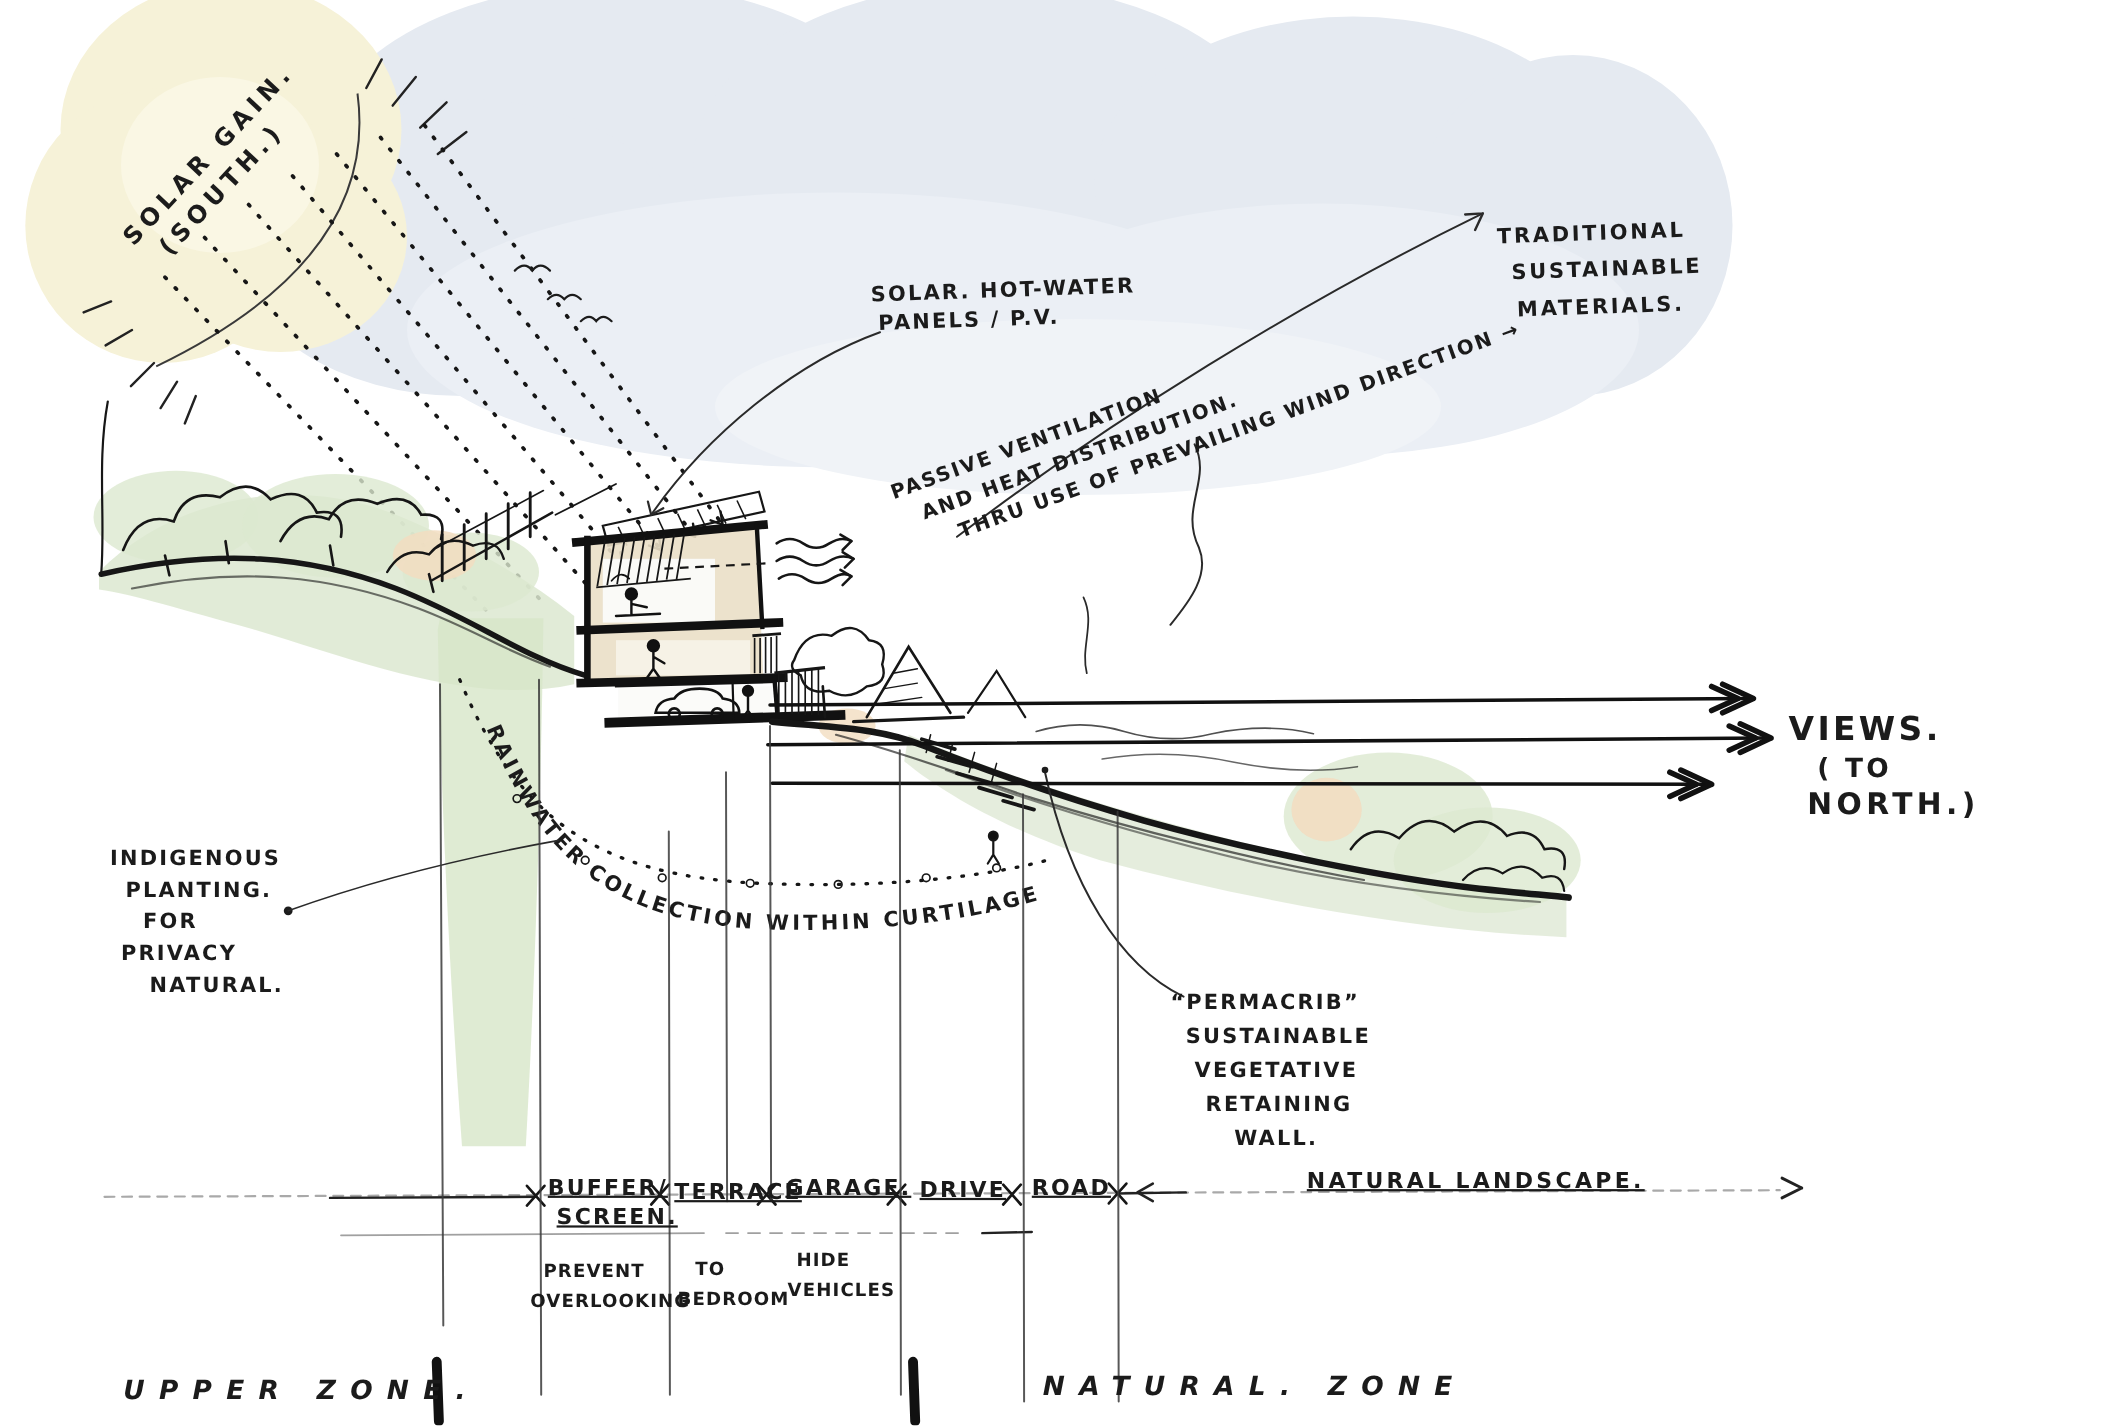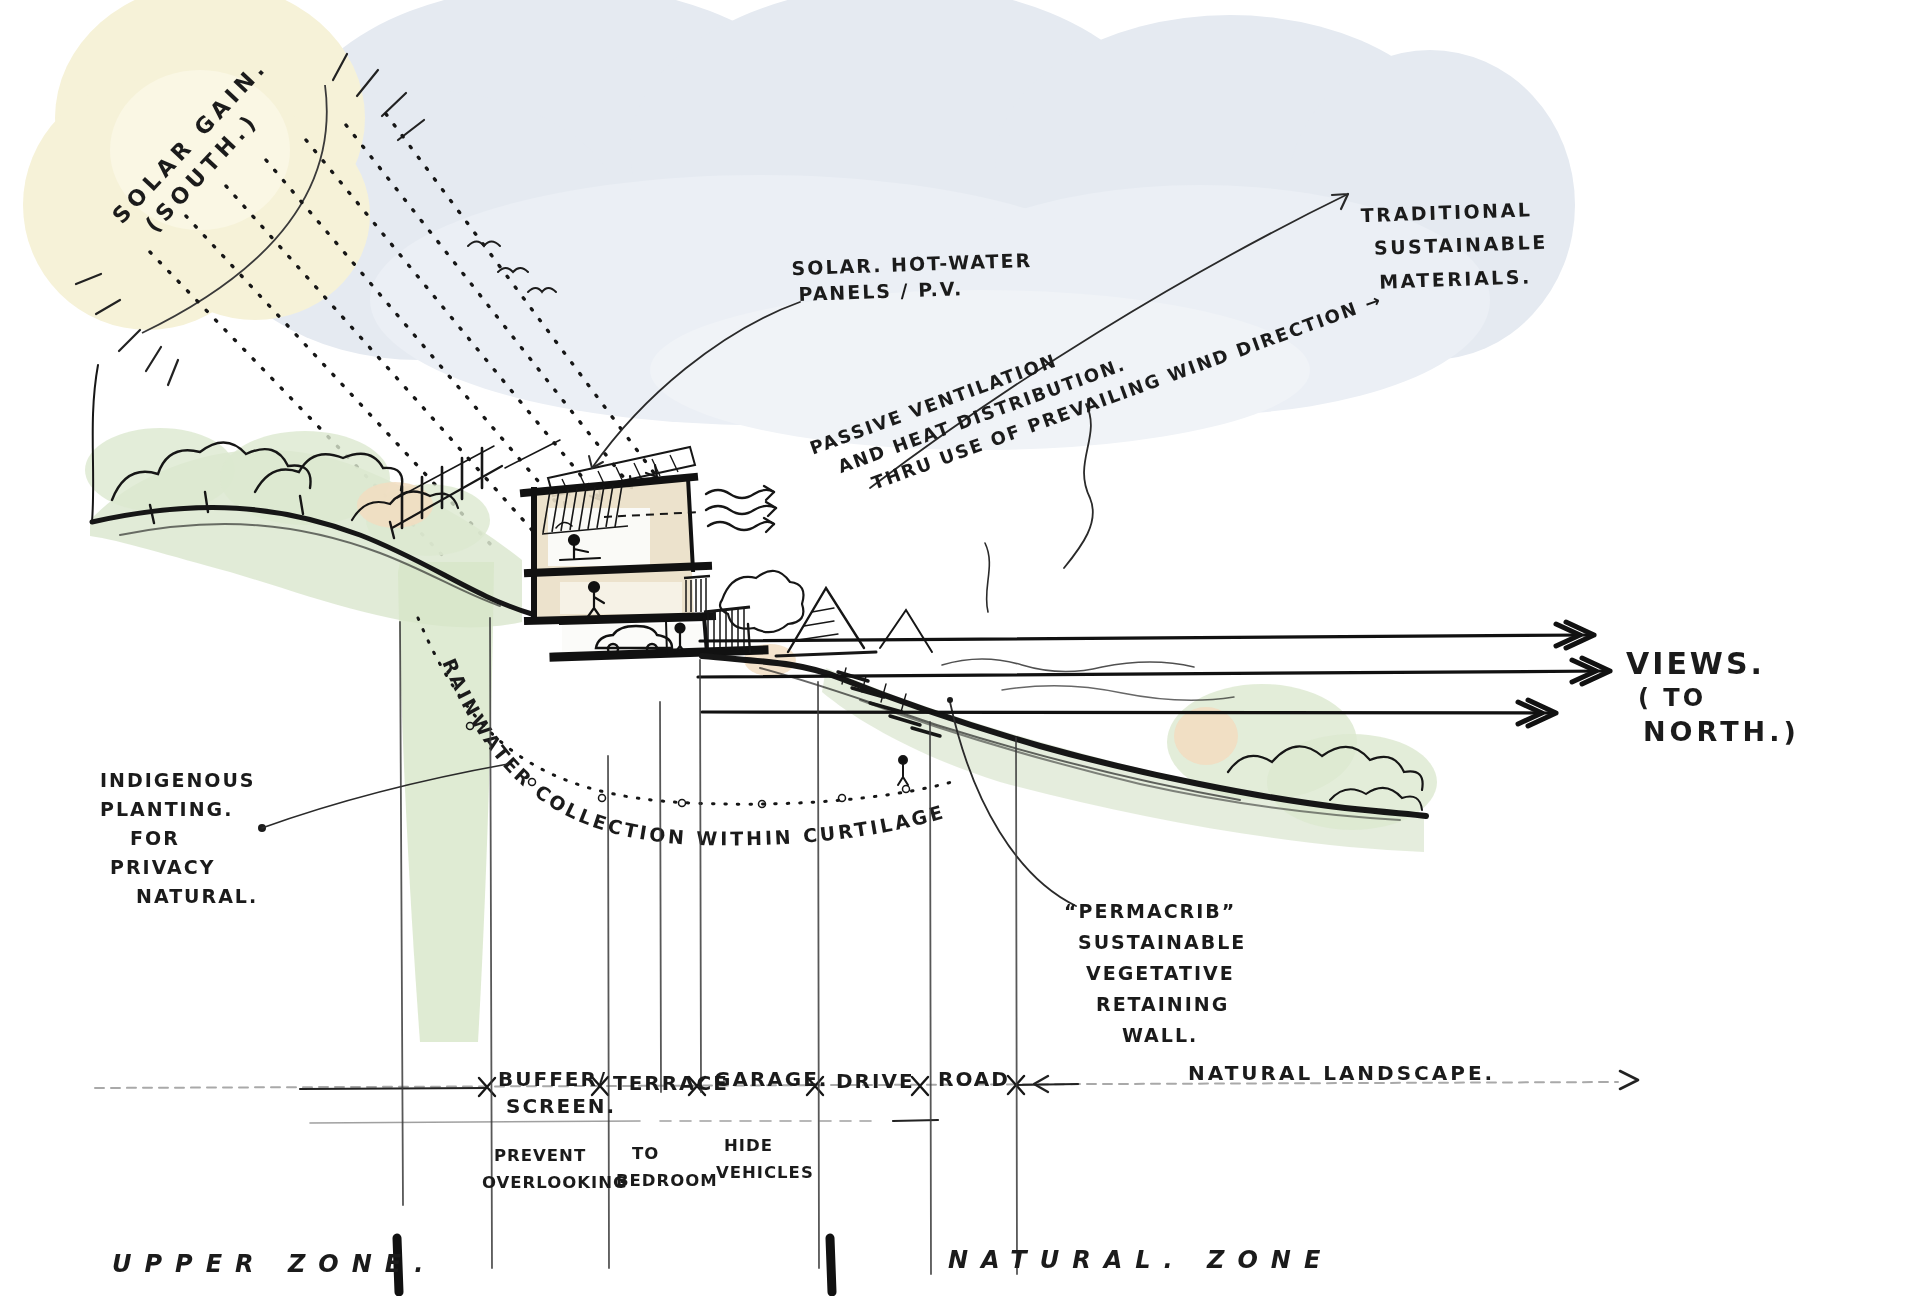--- a/index.html
+++ b/index.html
@@ -7,25 +7,25 @@
           font-family:"DejaVu Sans","Liberation Sans",sans-serif;color:#1c1c1c;}
   #sketch{position:absolute;left:0;top:0;}
   .hand{position:absolute;font-weight:700;color:#1b1b1b;white-space:nowrap;line-height:1.35;}
   .ln{display:block;}
   
   .solar-gain{left:106px;top:210px;font-size:22px;letter-spacing:5px;transform:rotate(-47deg);transform-origin:left top;}
   .solar-panels{left:792px;top:252px;font-size:19px;letter-spacing:2px;transform:rotate(-2deg);}
   .traditional{left:1362px;top:196px;font-size:19px;letter-spacing:2.5px;transform:rotate(-2deg);line-height:1.75;}
   .passive{left:806px;top:436px;font-size:18px;letter-spacing:2px;transform:rotate(-20deg);transform-origin:left top;line-height:27px;font-weight:700;}
   .views{left:1626px;top:644px;font-size:30px;letter-spacing:3px;line-height:1.3;}
-  .views .v2{font-size:24px;margin-left:12px;}
+  .views .v2{font-size:24px;margin-left:26px;}
   .views .v3{font-size:27px;letter-spacing:4px;margin-left:17px;}
   .indigenous{left:100px;top:766px;font-size:19px;letter-spacing:2px;line-height:29px;}
   .permacrib{left:1064px;top:896px;font-size:19px;letter-spacing:2px;line-height:31px;}
-  .dim-label{font-size:20px;letter-spacing:2px;}
+  .dim-label{font-size:20px;letter-spacing:2px;text-decoration:underline;}
   .note{font-size:16.5px;letter-spacing:1px;line-height:27px;font-weight:700;}
   .zone{font-size:24px;letter-spacing:13px;font-weight:700;font-style:italic;}
 </style>
 </head>
 <body>
 
 <div id="canvas">
 
 <svg id="sketch" width="1920" height="1296" viewBox="0 0 1920 1296">
 
@@ -325,21 +325,21 @@
 </div>
 
 <div class="hand views">
   <span class="ln">VIEWS.</span>
   <span class="ln v2">( TO</span>
   <span class="ln v3">NORTH.)</span>
 </div>
 
 <div class="hand indigenous">
   <span class="ln">INDIGENOUS</span>
-  <span class="ln" style="">PLANTING.</span>
+  <span class="ln" style="margin-left:14px">PLANTING.</span>
   <span class="ln" style="margin-left:30px">FOR</span>
   <span class="ln" style="margin-left:10px">PRIVACY</span>
   <span class="ln" style="margin-left:36px">NATURAL.</span>
 </div>
 
 <div class="hand permacrib">
   <span class="ln">“PERMACRIB”</span>
   <span class="ln" style="margin-left:14px">SUSTAINABLE</span>
   <span class="ln" style="margin-left:22px">VEGETATIVE</span>
   <span class="ln" style="margin-left:32px">RETAINING</span>

